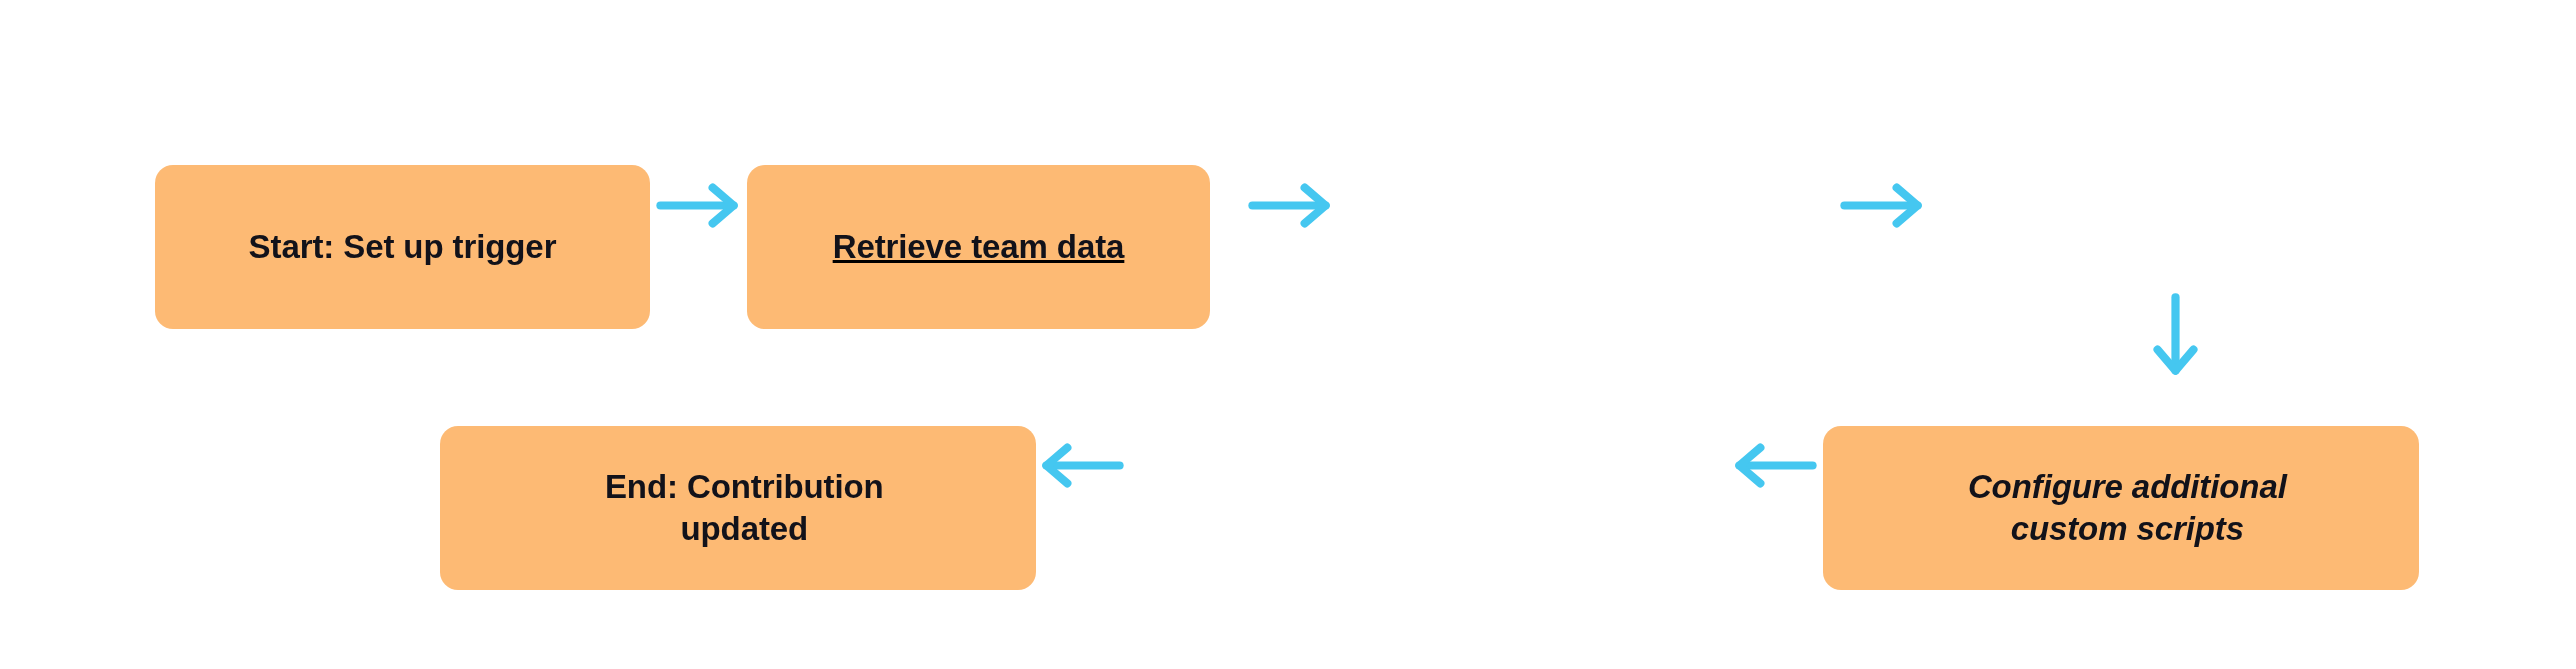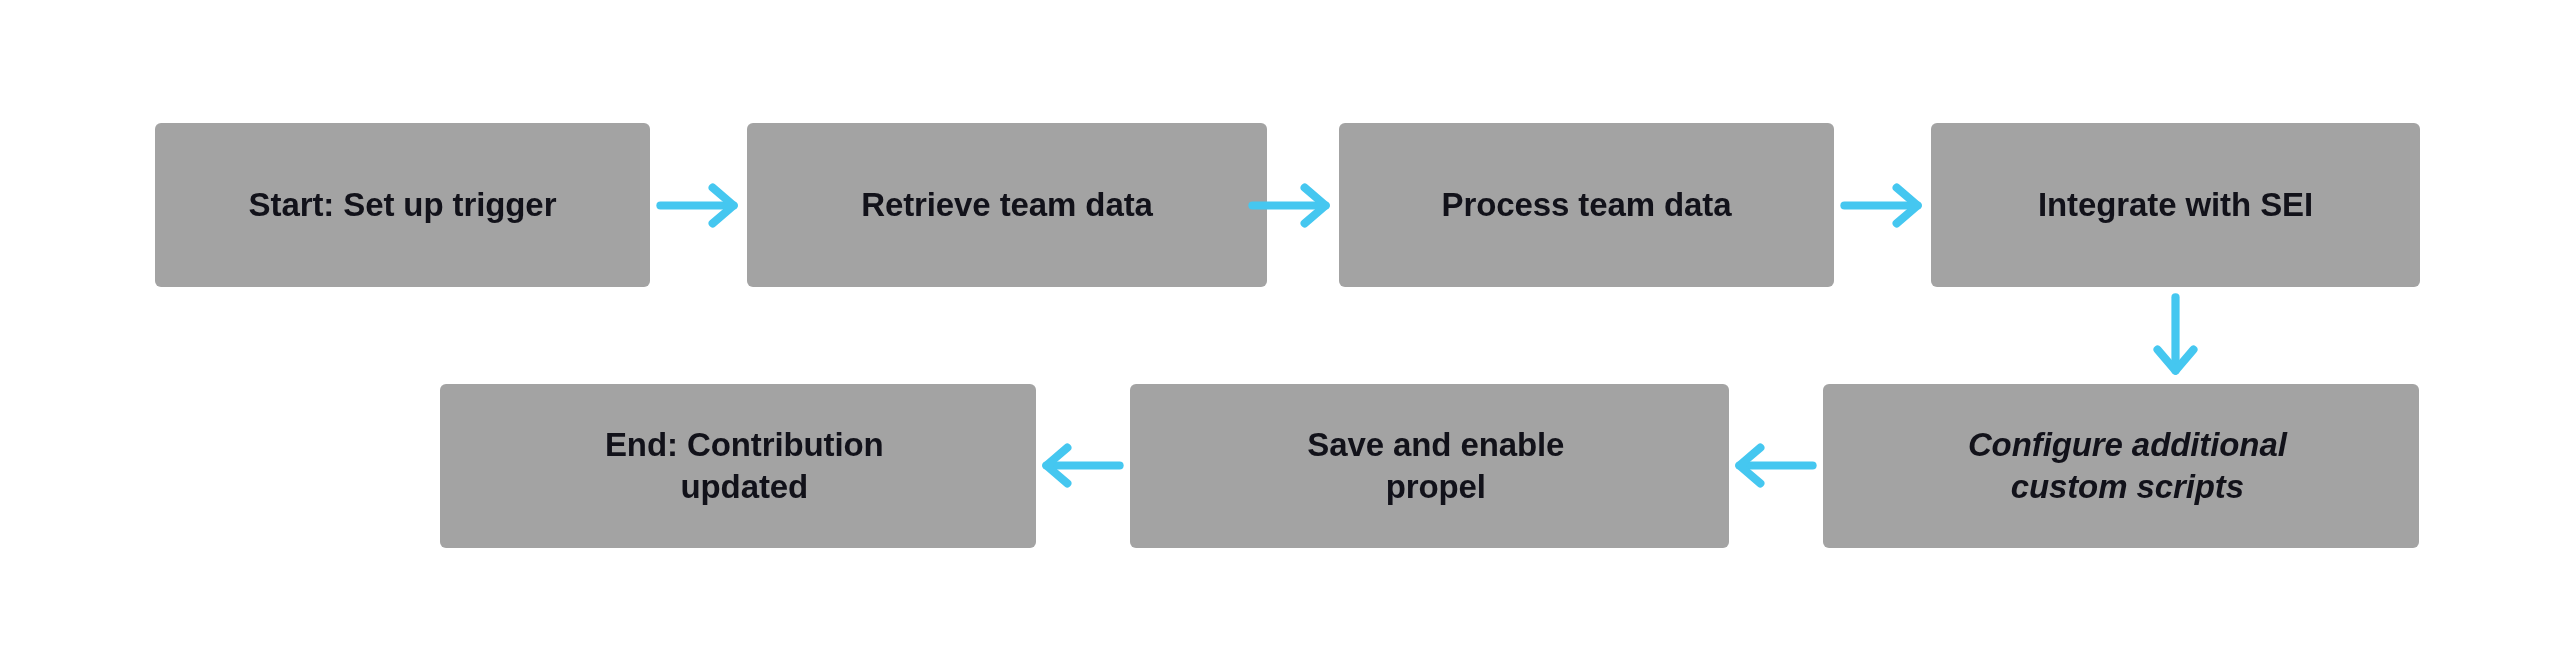--- a/index.html
+++ b/index.html
@@ -18,42 +18,43 @@
     position: relative;
     width: 2576px;
     height: 669px;
     background: #ffffff;
   }
 
   
   .node {
     position: absolute;
     box-sizing: border-box;
-    background: #a3a3a3;
-    border-radius: 6px;
+    background: #fdba74;
+    border-radius: 18px;
     display: flex;
     align-items: center;
     justify-content: center;
     text-align: center;
     padding: 0 19.4px;
+    margin-top: 42px;
   }
   .node-label {
     font-family: "Liberation Sans", sans-serif;
     font-weight: bold;
     font-size: 33px;
     line-height: 1.28;
     color: #12121A;
     letter-spacing: -0.1px;
     white-space: pre-line;
   }
 
   
   .row1 { top: 123px; height: 164px; }
   #node-start      { left: 155px;  width: 495px; }
-  #node-retrieve   { left: 747px; width: 520px; }
+  #node-retrieve   { left: 747px; width: 463px; text-decoration: underline; }
   #node-process    { left: 1339px; width: 495px; }
   #node-integrate  { left: 1931px; width: 489px; }
 
   
   .row2 { top: 384px; height: 164px; padding-left: 32px; }
   #node-end        { left: 440px;  width: 596px; }
   #node-save       { left: 1130px; width: 599px; }
   #node-configure  { left: 1823px; width: 596px; font-style: italic; }
 
   
@@ -109,36 +110,30 @@
 
   <div class="arrow-h" id="arrow-2">
     <svg width="97" height="45" viewBox="0 0 130 60" aria-hidden="true">
       <g fill="none" stroke="#45C7F0" stroke-width="11" stroke-linecap="round" stroke-linejoin="round">
         <line x1="14" y1="30" x2="112" y2="30"></line>
         <polyline points="84,6 112,30 84,54"></polyline>
       </g>
     </svg>
   </div>
 
-  <div class="node row1" id="node-process">
-    <span class="node-label">Process team data</span>
-  </div>
 
   <div class="arrow-h" id="arrow-3">
     <svg width="97" height="45" viewBox="0 0 130 60" aria-hidden="true">
       <g fill="none" stroke="#45C7F0" stroke-width="11" stroke-linecap="round" stroke-linejoin="round">
         <line x1="14" y1="30" x2="112" y2="30"></line>
         <polyline points="84,6 112,30 84,54"></polyline>
       </g>
     </svg>
   </div>
 
-  <div class="node row1" id="node-integrate">
-    <span class="node-label">Integrate with SEI</span>
-  </div>
 
   <div class="arrow-v" id="arrow-4">
     <svg width="45" height="97" viewBox="0 0 60 130" aria-hidden="true">
       <g fill="none" stroke="#45C7F0" stroke-width="11" stroke-linecap="round" stroke-linejoin="round">
         <line x1="30" y1="14" x2="30" y2="112"></line>
         <polyline points="6,84 30,112 54,84"></polyline>
       </g>
     </svg>
   </div>
 
@@ -149,24 +144,20 @@
 
   <div class="arrow-h" id="arrow-5">
     <svg width="94" height="45" viewBox="0 0 126 60" aria-hidden="true">
       <g fill="none" stroke="#45C7F0" stroke-width="11" stroke-linecap="round" stroke-linejoin="round">
         <line x1="112" y1="30" x2="14" y2="30"></line>
         <polyline points="42,6 14,30 42,54"></polyline>
       </g>
     </svg>
   </div>
 
-  <div class="node row2" id="node-save">
-    <span class="node-label">Save and enable
-propel</span>
-  </div>
 
   <div class="arrow-h" id="arrow-6">
     <svg width="94" height="45" viewBox="0 0 126 60" aria-hidden="true">
       <g fill="none" stroke="#45C7F0" stroke-width="11" stroke-linecap="round" stroke-linejoin="round">
         <line x1="112" y1="30" x2="14" y2="30"></line>
         <polyline points="42,6 14,30 42,54"></polyline>
       </g>
     </svg>
   </div>
 

